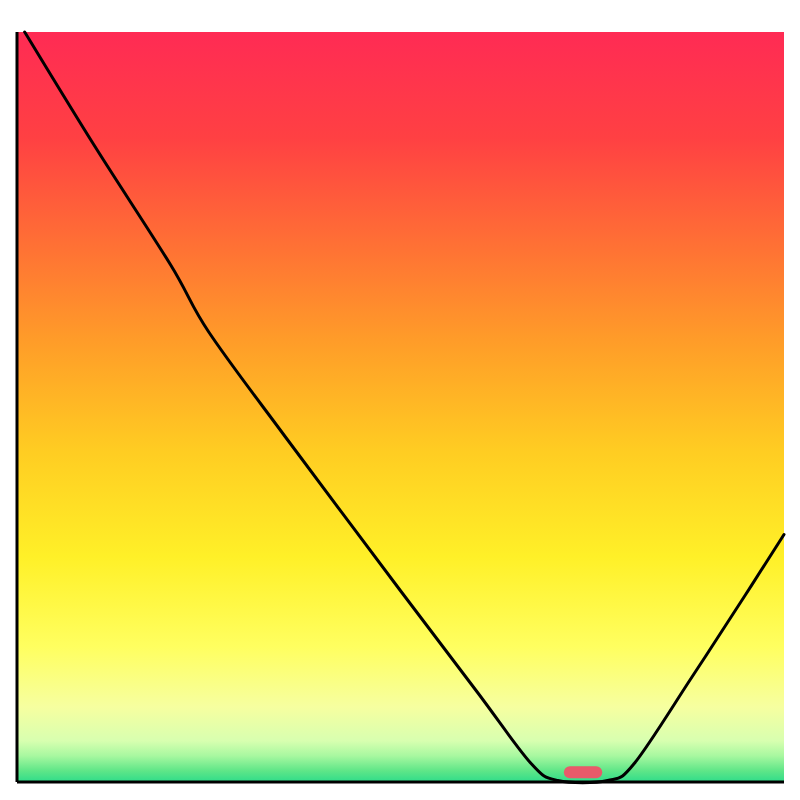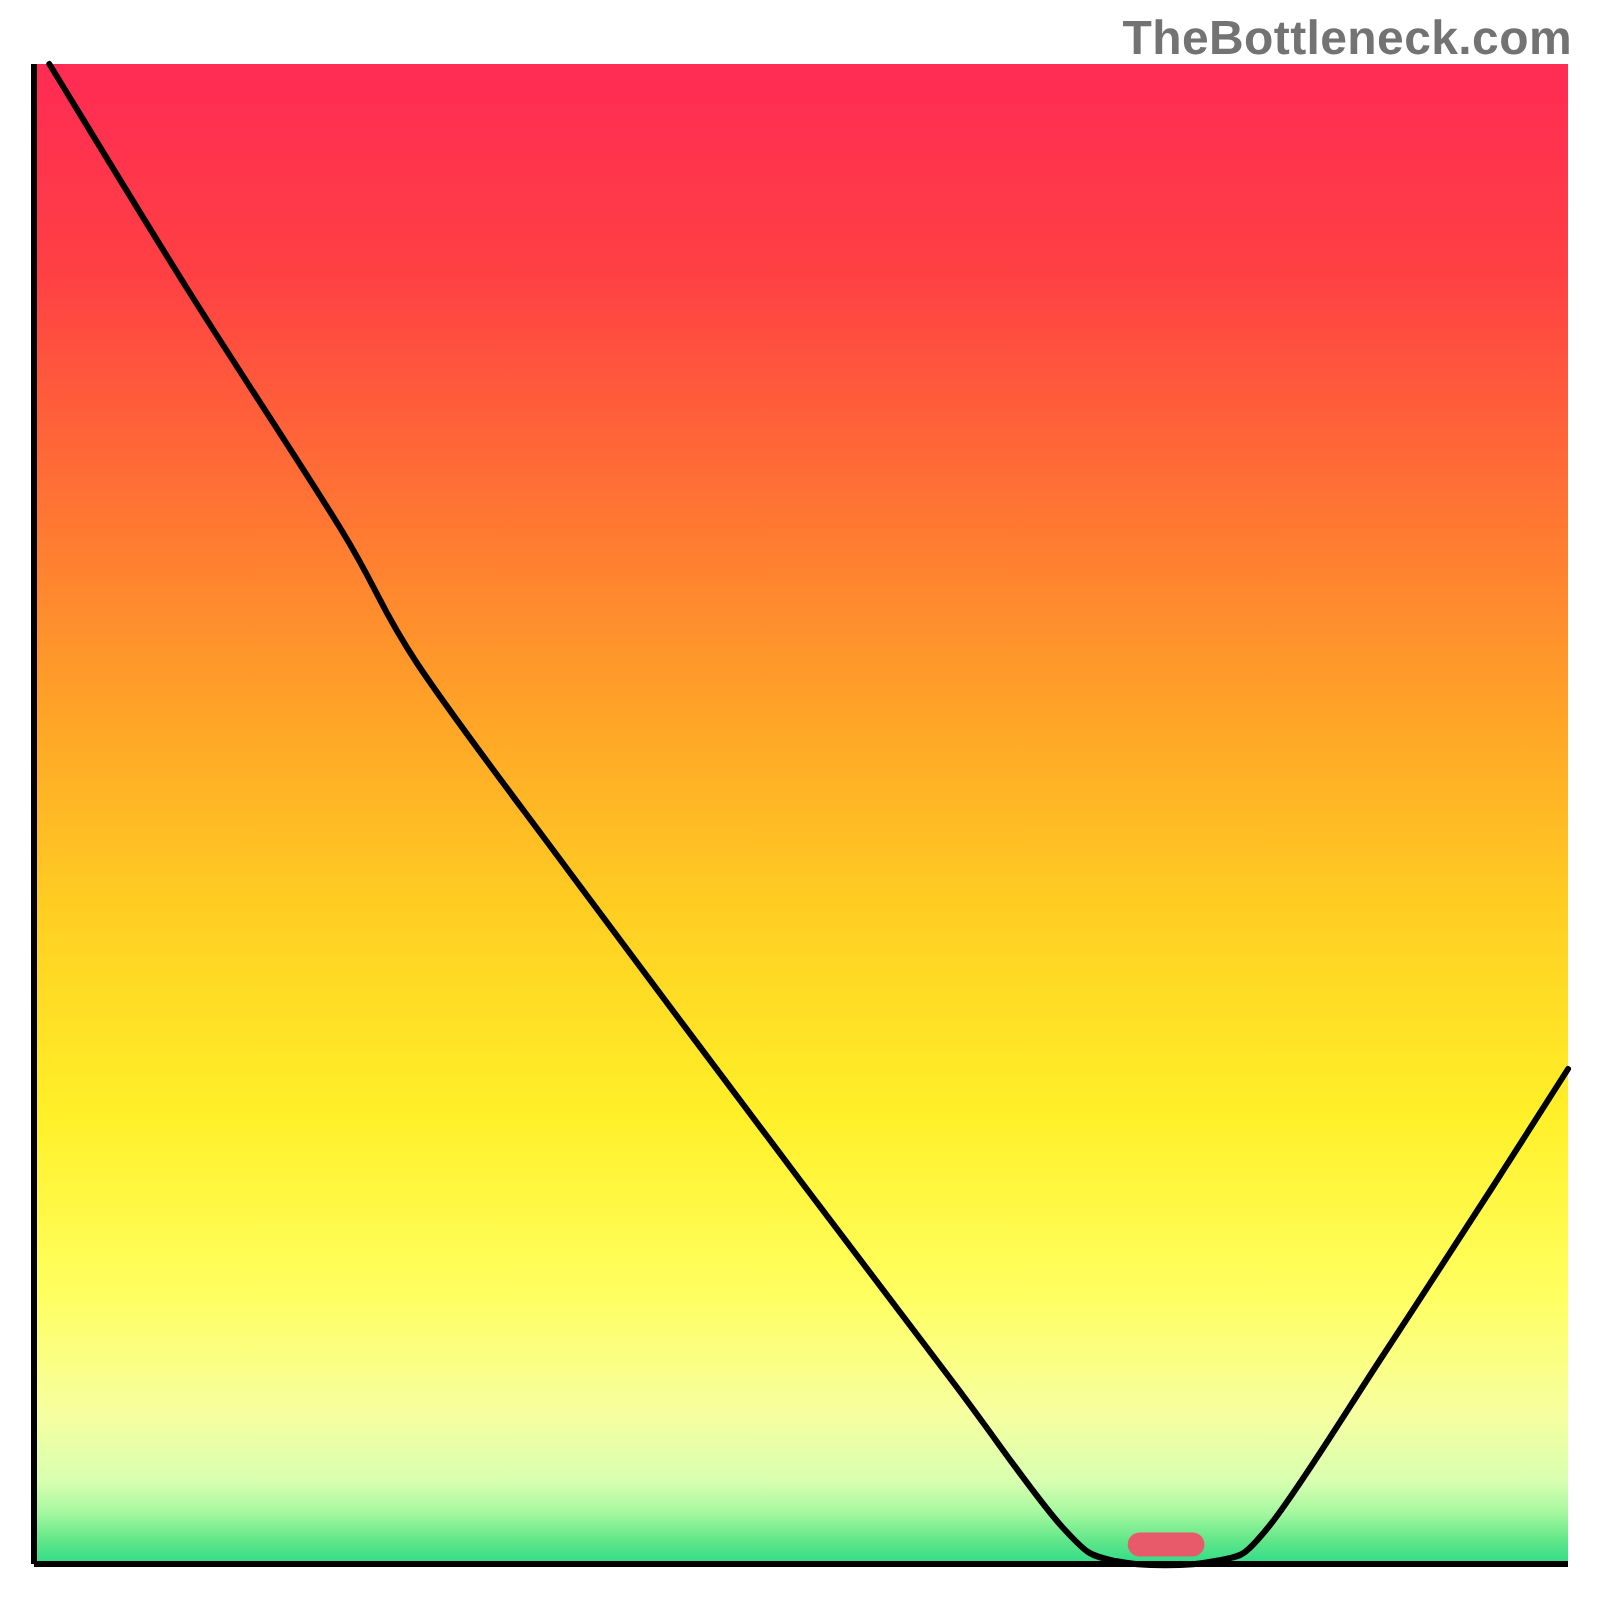--- a/index.html
+++ b/index.html
@@ -27,21 +27,20 @@
     color: #737373;
     letter-spacing: 0.2px;
     z-index: 10;
   }
   svg { display: block; }
 </style>
 </head>
 <body>
 
 <div class="chart-container">
-  <div class="watermark">TheBottleneck.com</div>
   <svg id="chart-svg" width="800" height="800">
       <defs>
         <linearGradient id="bg-grad" x1="0" y1="0" x2="0" y2="1">
           <stop offset="0%" stop-color="#ff2b54"></stop>
           <stop offset="14.000000000000002%" stop-color="#ff4043"></stop>
           <stop offset="28.000000000000004%" stop-color="#ff6f35"></stop>
           <stop offset="42%" stop-color="#ff9f28"></stop>
           <stop offset="56.00000000000001%" stop-color="#ffcd22"></stop>
           <stop offset="70%" stop-color="#fff028"></stop>
           <stop offset="82%" stop-color="#ffff60"></stop>

